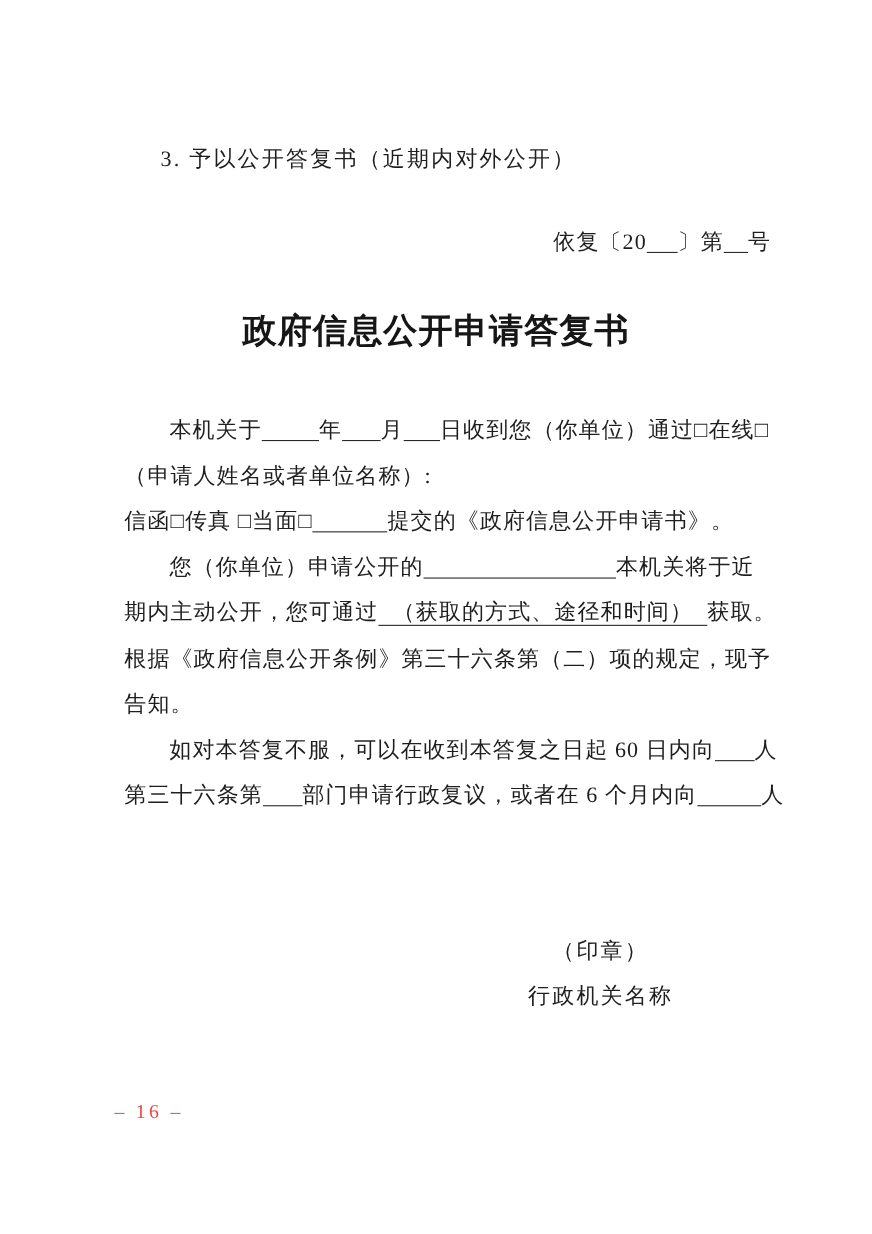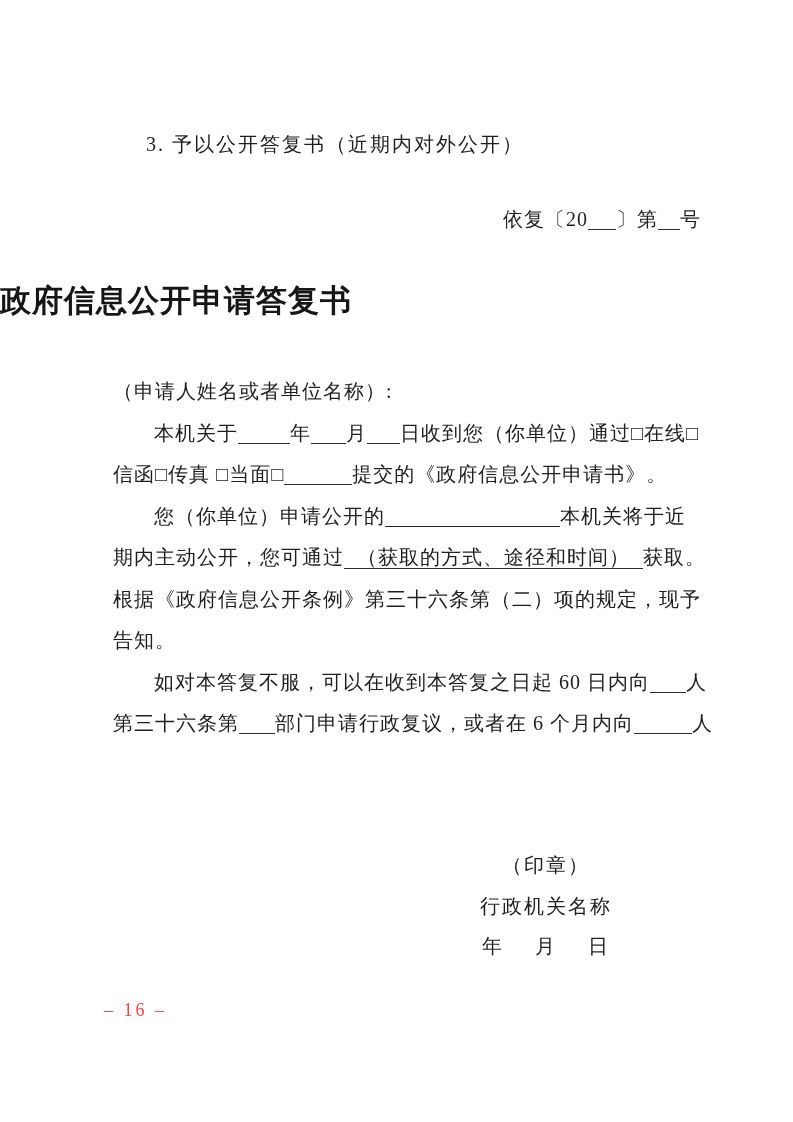--- a/index.html
+++ b/index.html
@@ -15,21 +15,21 @@
   .sec-heading{
     position:absolute;top:131px;left:146px;
     letter-spacing:2px;white-space:nowrap;
   }
   .ref-no{
     position:absolute;top:206px;right:92px;
     letter-spacing:1px;white-space:nowrap;
   }
   .doc-title{
     position:absolute;top:280px;left:0;width:100%;
-    margin:0;text-align:left;
+    margin:0;text-align:center;
     font-family:"Liberation Sans","DejaVu Sans",sans-serif;
     font-weight:700;font-size:31px;letter-spacing:1px;
     color:#161616;
   }
   .body-block{
     position:absolute;top:371px;left:113px;width:606px;
   }
   .line{
     height:41.5px;line-height:41.5px;
     letter-spacing:1px;white-space:nowrap;
@@ -64,25 +64,25 @@
   <div class="sec-heading">3. 予以公开答复书（近期内对外公开）</div>
 
   <div class="ref-no">
     <span>依复〔20</span><span class="blank w28"></span><span>〕第</span><span class="blank w22"></span><span>号</span>
   </div>
 
   <h1 class="doc-title">政府信息公开申请答复书</h1>
 
   <div class="body-block">
 
-    <div class="line">（申请人姓名或者单位名称）:</div>
-
     <div class="line indent">
       <span>本机关于</span><span class="blank w52"></span><span>年</span><span class="blank w35"></span><span>月</span><span class="blank w33"></span><span>日收到您（你单位）通过□在线□</span>
     </div>
+
+    <div class="line">（申请人姓名或者单位名称）:</div>
 
     <div class="line">
       <span>信函□传真 □当面□</span><span class="blank w68"></span><span>提交的《政府信息公开申请书》。</span>
     </div>
 
     <div class="line indent">
       <span>您（你单位）申请公开的</span><span class="blank w175"></span><span>本机关将于近</span>
     </div>
 
     <div class="line">
@@ -100,18 +100,17 @@
     <div class="line">
       <span>第三十六条第</span><span class="blank w36"></span><span>部门申请行政复议，或者在 6 个月内向</span><span class="blank w58"></span><span>人</span>
     </div>
 
 
   </div>
 
   <div class="signature">
     <div class="sig-line">（印章）</div>
     <div class="sig-line">行政机关名称</div>
-    <div class="sig-line sig-date">年 月 日</div>
   </div>
 
   <div class="footer">– 16 –</div>
 
 </div>
 
 </body></html>

